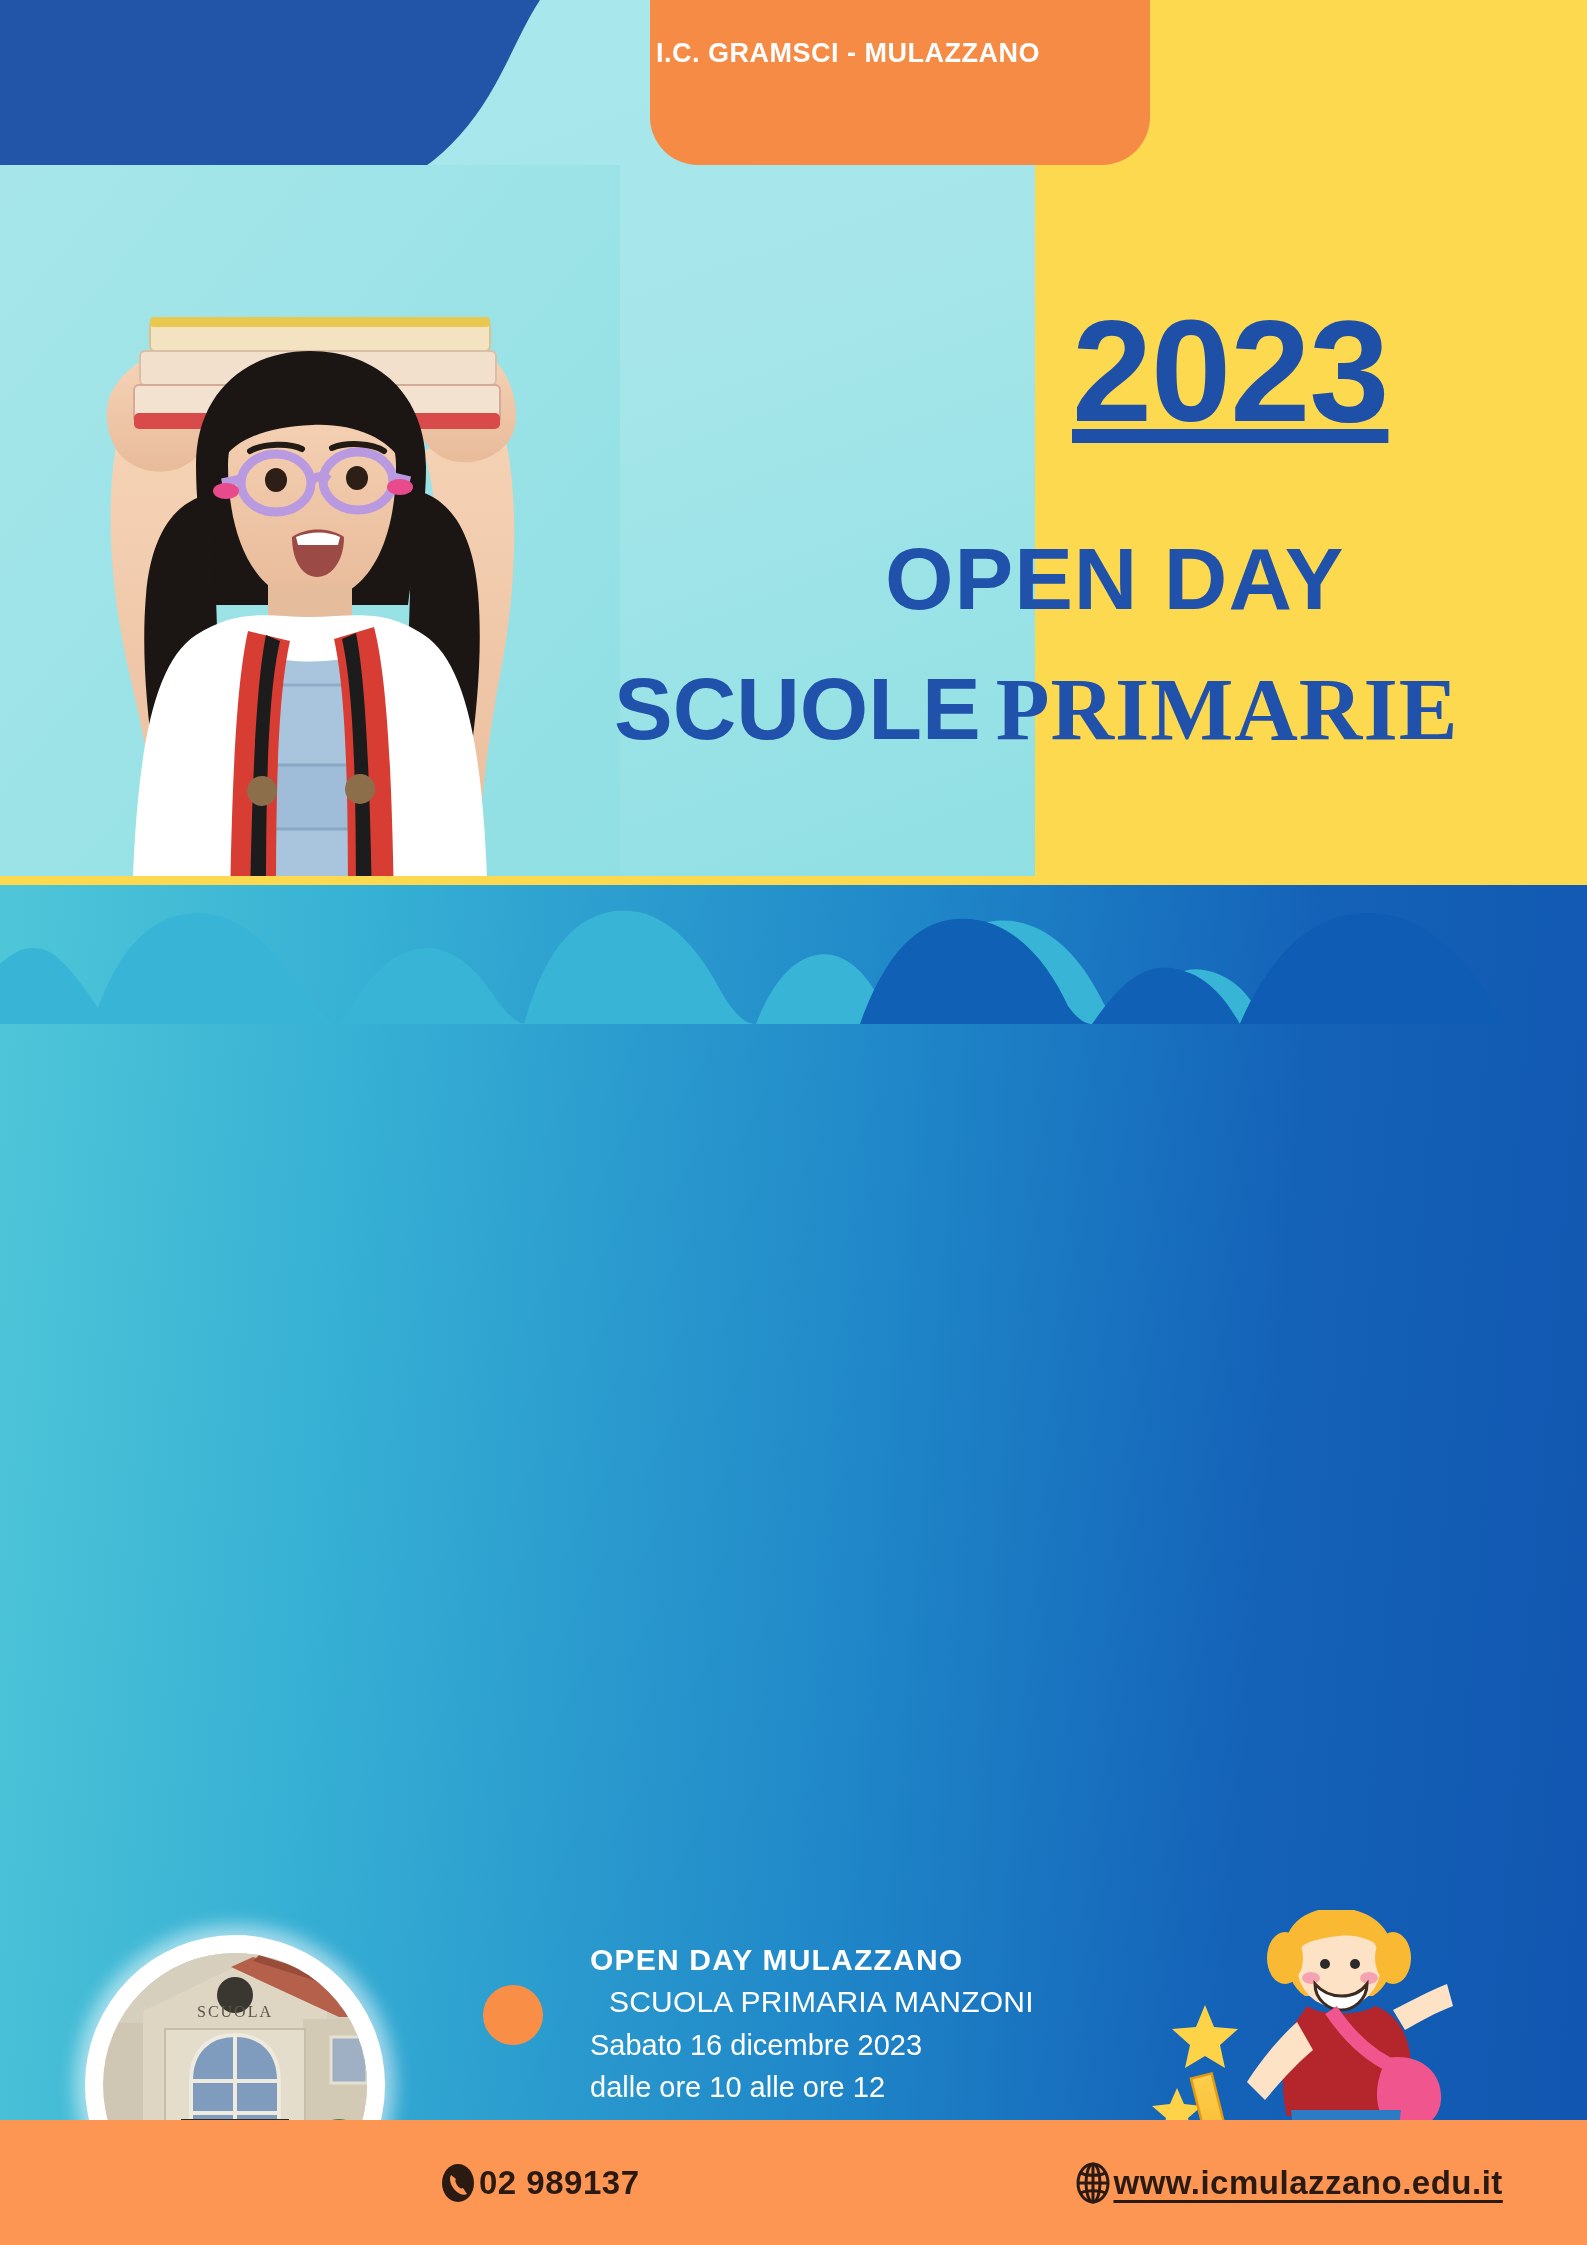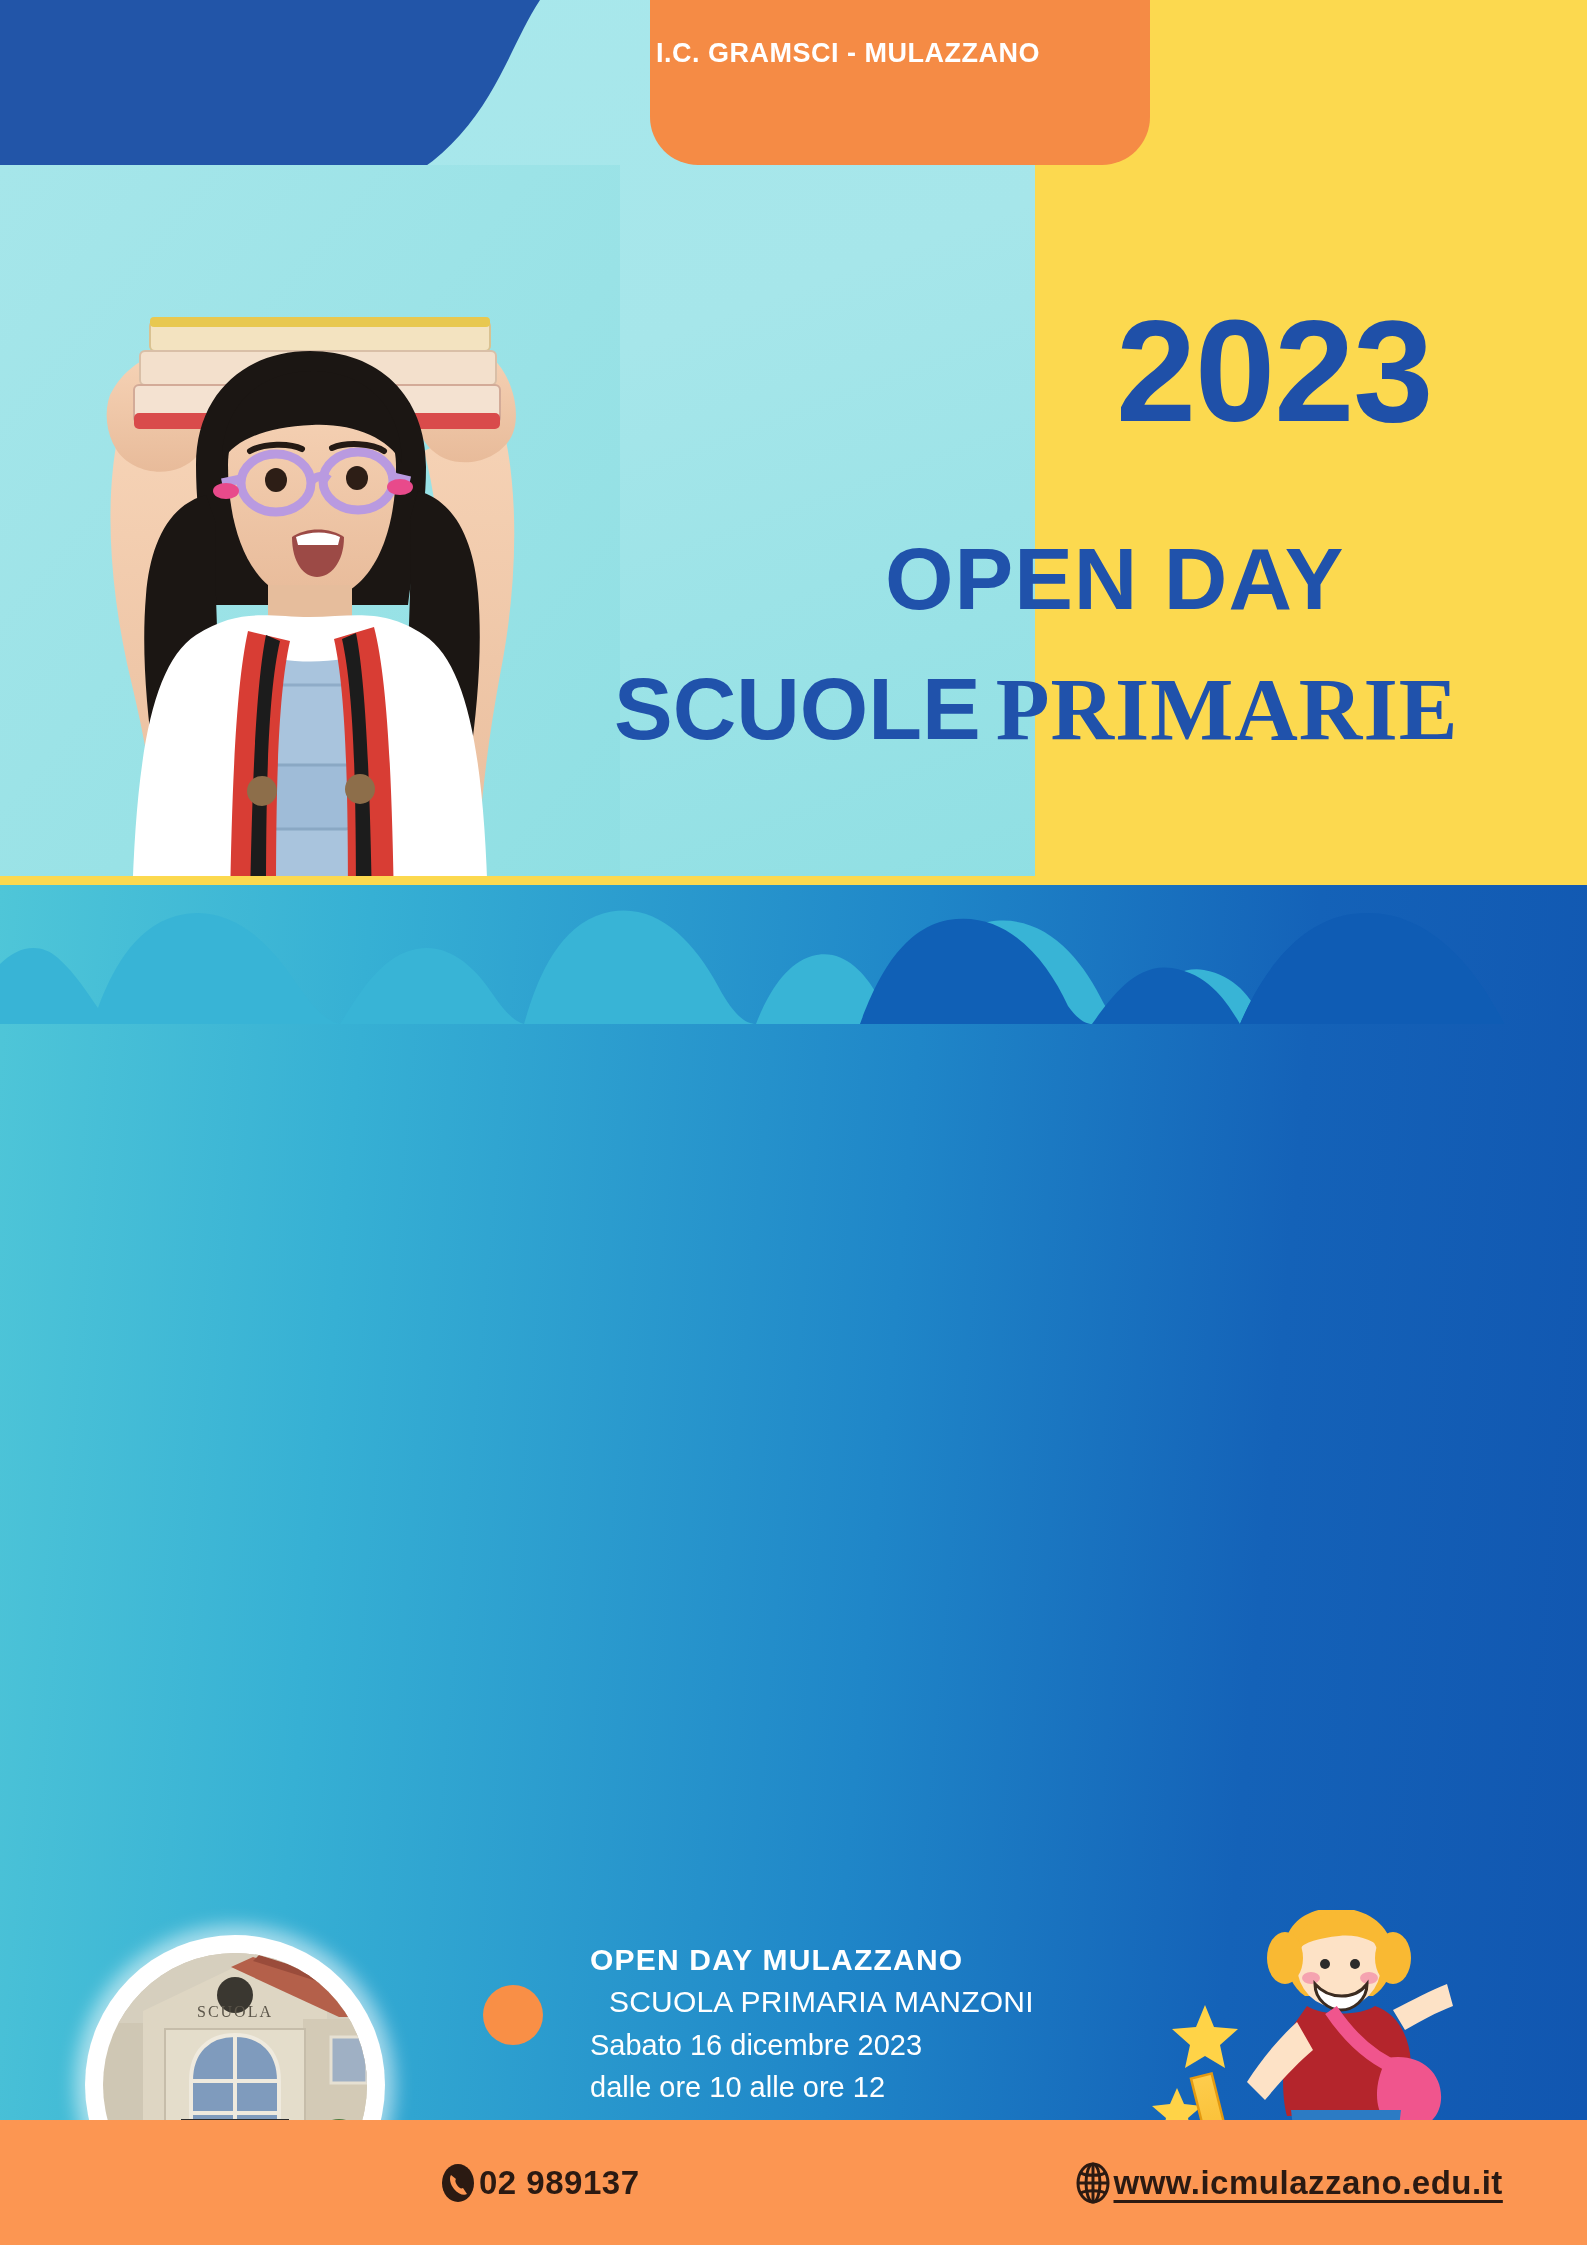--- a/index.html
+++ b/index.html
@@ -31,23 +31,24 @@
     color:#ffffff;font-size:27px;font-weight:bold;letter-spacing:.5px;
     padding-left:6px;white-space:nowrap;
   }
 
   
   .girl{position:absolute;left:0px;top:165px;width:620px;height:740px;overflow:hidden;}
   .girl svg{display:block;}
 
   
   .year{
-    position:absolute;left:1116px;top:300px;
+    position:absolute;left:1072px;top:300px;
     font-size:144px;font-weight:bold;color:#1f50a8;letter-spacing:-1px;
     line-height:1;
+    text-decoration:underline;
   }
   .title1{
     position:absolute;left:885px;top:535px;
     font-size:88px;font-weight:bold;color:#2052ab;letter-spacing:1px;line-height:1;
   }
   .title2{
     position:absolute;left:600px;top:665px;
     font-size:88px;font-weight:bold;color:#2052ab;letter-spacing:1px;line-height:1;
     white-space:nowrap;
   }

